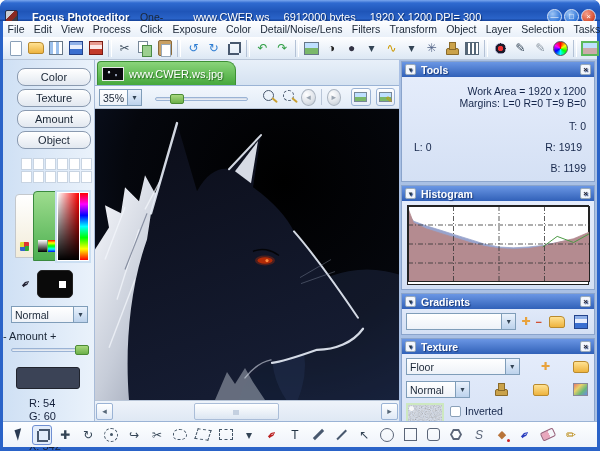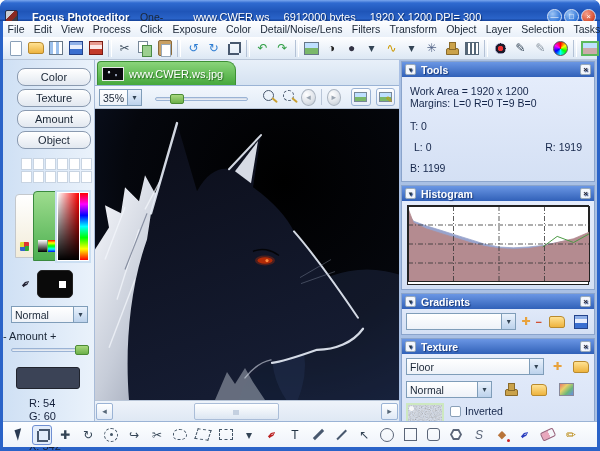--- a/index.html
+++ b/index.html
@@ -144,29 +144,29 @@
   .scthumb{position:absolute;left:30%;width:32%;top:0;height:17px;background:linear-gradient(#ffffff,#dce6f2);border:1px solid #aabdd8;border-radius:2px}
   .scthumb::after{content:"";position:absolute;left:calc(50% - 3px);top:6px;width:6px;height:5px;background:#c4d0e0}
 
   
   .rightcol{position:absolute;right:3px;top:60px;width:198px;bottom:30px;background:#a9c0e4;padding:1px 2px;display:flex;flex-direction:column;gap:3px;overflow:hidden}
   .panel{border:1px solid #8aa4cc;background:linear-gradient(#e7eefc,#d4e0f4);display:flex;flex-direction:column}
   .ptitle{height:15px;background:linear-gradient(#6a96e4,#3161b8);color:#fff;font-weight:bold;font-size:10.5px;display:flex;align-items:center;gap:5px;padding:0 3px;text-shadow:1px 1px 1px #1a3a7a}
   .ptitle .collapse{width:11px;height:11px;background:#f4f7fd;border:1px solid #9ab;border-radius:2px;color:#234;font-size:7px;display:flex;align-items:center;justify-content:center}
   .ptitle .close{margin-left:auto;width:11px;height:11px;background:#f4f7fd;border:1px solid #9ab;border-radius:2px;color:#223;font-size:8px;display:flex;align-items:center;justify-content:center;font-weight:bold}
   .toolsbody{padding:8px 8px 6px;font-size:10.5px;color:#15264a;height:104px}
-  .toolsbody .c{text-align:left}
+  .toolsbody .c{text-align:right}
   .toolsbody .lr{display:flex;justify-content:space-between;padding:0 4px;margin-top:9px}
   .toolsbody .mt{margin-top:11px}
   .histbody{padding:4px 5px}
   .histframe{background:#fff;border:1px solid #222}
   .gradbody{display:flex;align-items:center;gap:5px;padding:3px 4px}
   .gradbody .combo{flex:1}
   .texbody{padding:3px 4px;display:flex;flex-direction:column;gap:4px;flex:1}
-  .texrow{display:flex;align-items:center;gap:9px}
+  .texrow{display:flex;align-items:center;gap:21px}
   .texrow .combo.grow{flex:1}
   .texrow .combo.blend{width:86px}
   .tex3{display:flex;gap:6px;align-items:flex-start}
   .texthumb{width:38px;height:36px;border:2px solid #cde8c0;position:relative;flex:0 0 auto}
   .texthumb::after{content:"";position:absolute;left:1px;top:1px;width:5px;height:5px;border-radius:50%;background:#fff;opacity:.85}
   .scalecol{width:66px;text-align:center}
   .checkcol{display:flex;flex-direction:column;gap:5px;margin-top:2px}
   .chkrow{display:flex;align-items:center;gap:4px;font-size:10.5px;color:#15264a}
   .chk{width:11px;height:11px;background:#fff;border:1px solid #8aa0b8;border-radius:2px}
 

